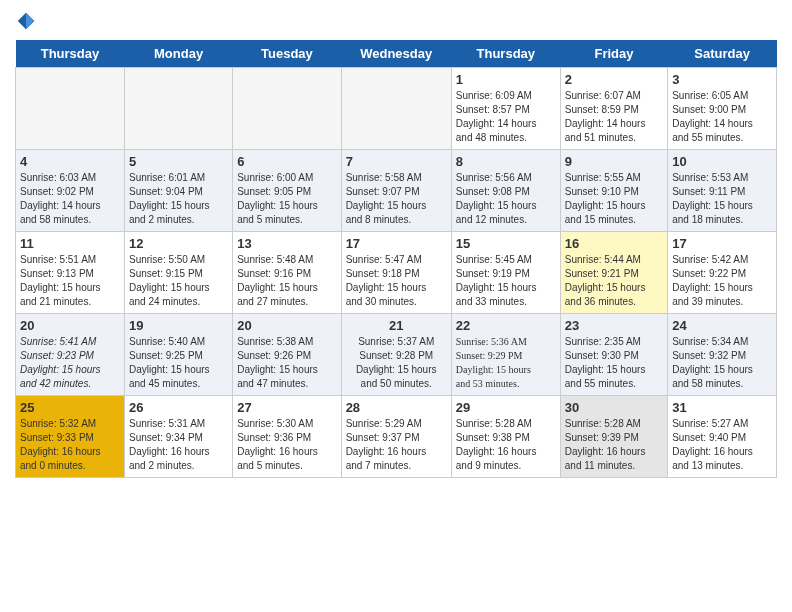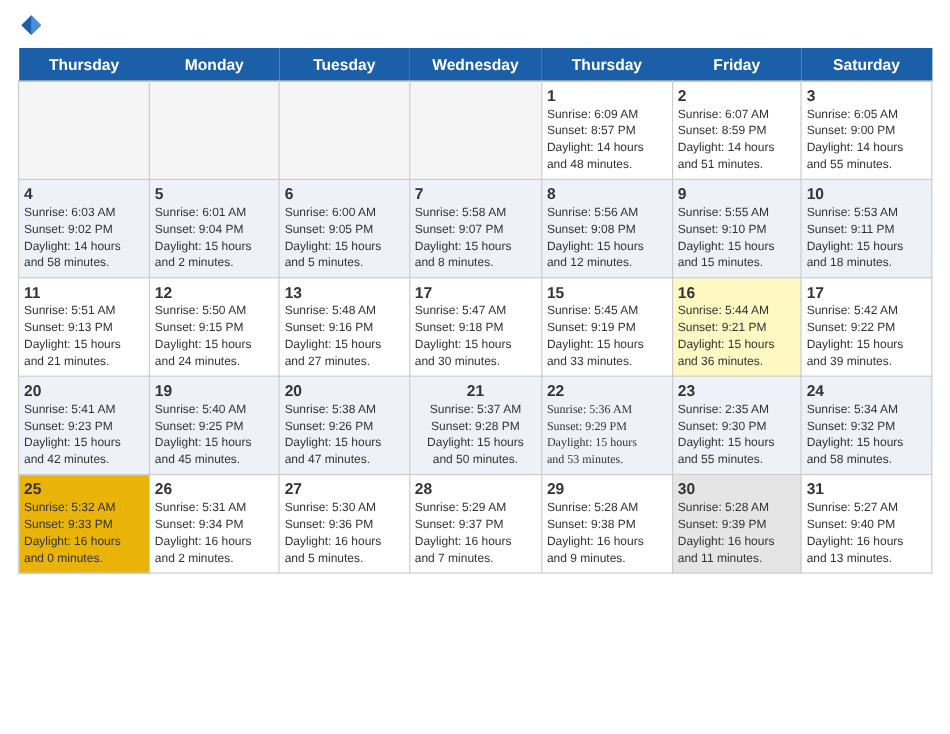--- a/index.html
+++ b/index.html
@@ -179,21 +179,21 @@
             <span class="day-number">17</span>
             <div class="day-info" style="white-space: pre-line;">Sunrise: 5:42 AM
 Sunset: 9:22 PM
 Daylight: 15 hours
 and 39 minutes.</div>
           </td>
         </tr>
         <tr>
           <td style="background: rgb(238, 242, 248);">
             <span class="day-number">20</span>
-            <div class="day-info" style="white-space: pre-line;">Sunrise: 5:41 AM
+            <div class="day-info" style="white-space: pre-line; font-style: italic;">Sunrise: 5:41 AM
 Sunset: 9:23 PM
 Daylight: 15 hours
 and 42 minutes.</div>
           </td>
           <td style="background: rgb(238, 242, 248);">
             <span class="day-number">19</span>
             <div class="day-info" style="white-space: pre-line;">Sunrise: 5:40 AM
 Sunset: 9:25 PM
 Daylight: 15 hours
 and 45 minutes.</div>

